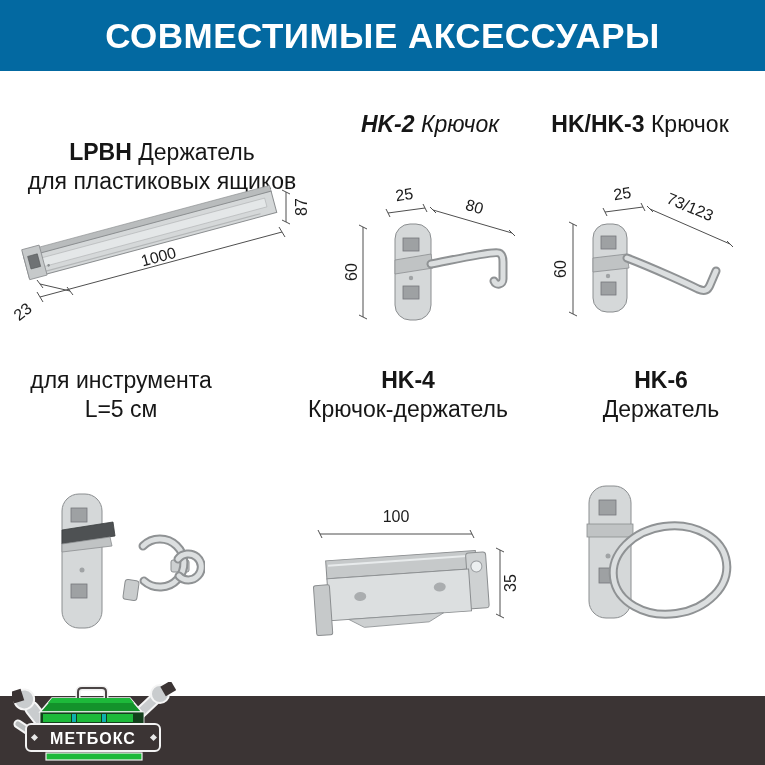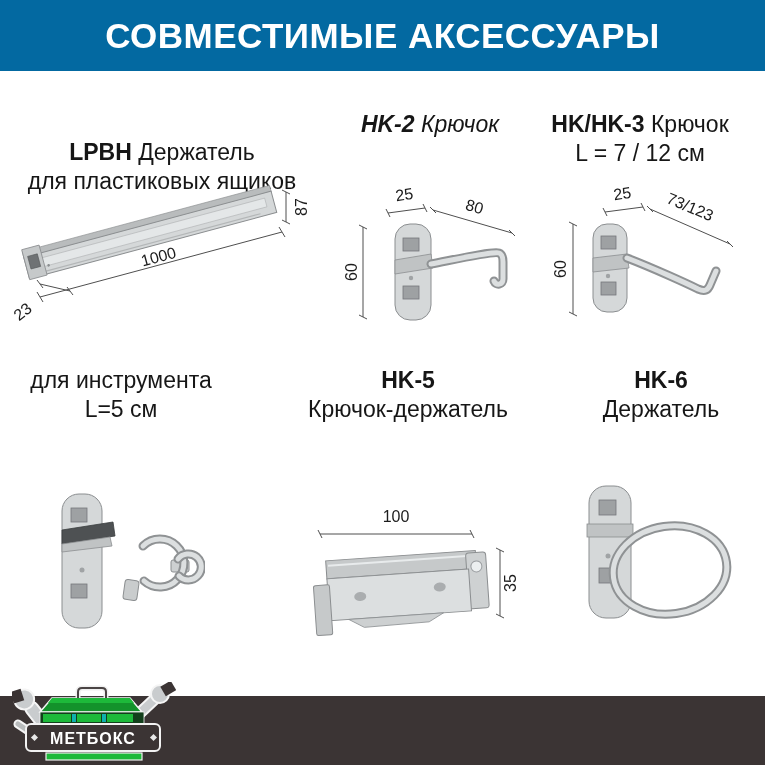--- a/index.html
+++ b/index.html
@@ -47,21 +47,20 @@
 
 <div class="ptitle" style="left:12px; top:110px; width:300px;margin-top:28px;">
   <div><span class="code">LPBH</span> <span>Держатель</span></div>
   <div>для пластиковых ящиков</div>
 </div>
 <div class="ptitle" style="left:330px; top:110px; width:200px;font-style:italic;">
   <div><span class="code">HK-2</span> <span>Крючок</span></div>
 </div>
 <div class="ptitle" style="left:538px; top:110px; width:204px;">
   <div><span class="code">HK/HK-3</span> <span>Крючок</span></div>
-  <div>L = 7 / 12 см</div>
 </div>
 
 <div class="drawing" style="left:10px; top:178px;">
   <svg width="315" height="155" viewBox="0 0 315 155">
     <g transform="rotate(-15 140 56)">
       <rect x="12" y="40" width="256" height="7" fill="#b9bcbd" stroke="#8b8e90" stroke-width="0.6"></rect>
       <rect x="12" y="46" width="256" height="22" class="metal"></rect>
       <rect x="24" y="51" width="236" height="9" fill="#e4e7e8" stroke="#a8abac" stroke-width="0.5"></rect>
       <line x1="30" y1="65" x2="252" y2="65" stroke="#b4b7b8" stroke-width="1.2"></line>
       <rect x="12" y="38" width="18" height="31" fill="#c6c9ca" stroke="#8b8e90" stroke-width="0.8"></rect>
@@ -142,21 +141,21 @@
     <line x1="174" y1="59" x2="180" y2="65" class="tick"></line>
     <text class="dim" x="135" y="30" text-anchor="middle" transform="rotate(23 135 30)">73/123</text>
   </svg>
 </div>
 
 <div class="ptitle" style="left:10px; top:366px; width:222px;">
   <div>для инструмента</div>
   <div>L=5 см</div>
 </div>
 <div class="ptitle" style="left:288px; top:366px; width:240px;">
-  <div><span class="code">HK-5</span></div>
+  <div><span class="code">HK-4</span></div>
   <div>Крючок-держатель</div>
 </div>
 <div class="ptitle" style="left:561px; top:366px; width:200px;text-align:center;">
   <div><span class="code">HK-6</span></div>
   <div>Держатель</div>
 </div>
 
 <div class="drawing" style="left:40px; top:480px;">
   <svg width="165" height="160" viewBox="0 0 165 160">
     <rect x="22" y="14" width="40" height="134" rx="17" class="metal"></rect>

